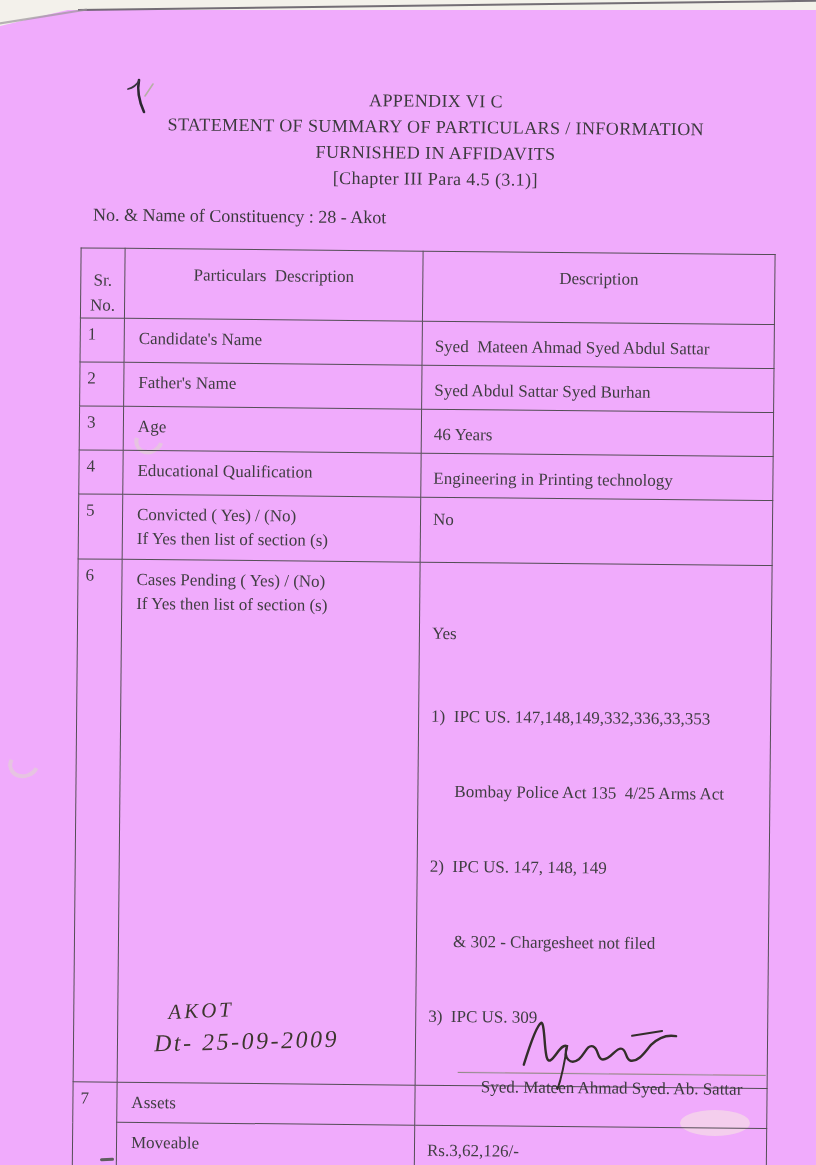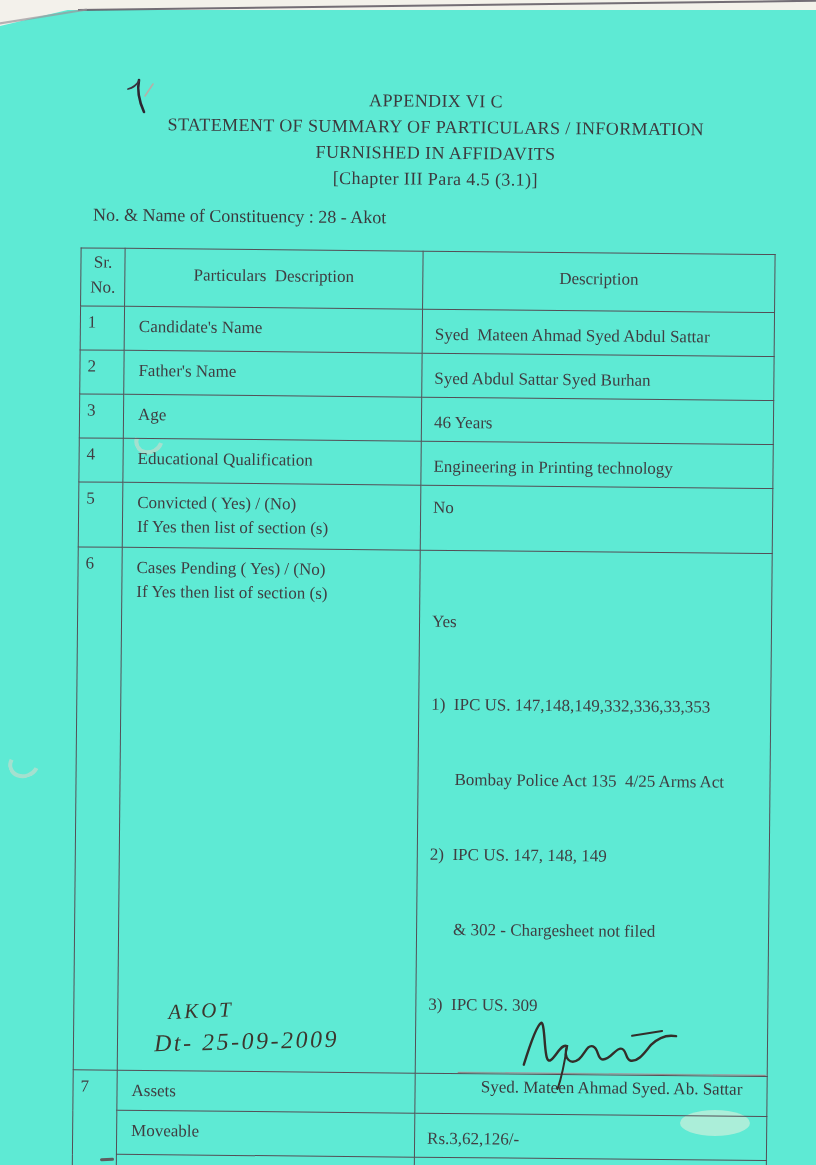--- a/index.html
+++ b/index.html
@@ -1,19 +1,19 @@
 <!DOCTYPE html>
 <html><head>
 <meta charset="utf-8">
 <style>
   * { margin:0; padding:0; box-sizing:border-box; }
   body { background:#e8e6e0; font-family:"Liberation Serif", serif; }
   .paper{
     position:relative; width:816px; height:1165px; margin:0 auto;
-    background:#5eead4; overflow:hidden; color:#3e3c40;
+    background:#f0abfc; overflow:hidden; color:#3e3c40;
   }
   
   .scan-top-shade{ position:absolute; left:0; top:0; width:816px; height:10px; background:#f3f1ea; }
   .scan-corner-shade{ position:absolute; left:0; top:0; width:0; height:0;
     border-top:26px solid #f3f1eb; border-right:110px solid transparent; }
   .scan-top-edge{ position:absolute; left:78px; top:9px; width:760px; height:2.4px;
     background:#5c5660; transform:rotate(-0.72deg); transform-origin:left center; opacity:.85; }
   .scan-fold-edge{ position:absolute; left:-4px; top:23px; width:92px; height:1.6px;
     background:#9b959b; transform:rotate(-9deg); transform-origin:left center; opacity:.7; }
   .punch-hole{ position:absolute; border-radius:50%;
@@ -31,21 +31,21 @@
   .titles{ position:absolute; left:87px; top:84px; width:700px; text-align:center;
     font-size:18px; line-height:26px; letter-spacing:.4px; color:#3c3a3e; }
   .constituency{ position:absolute; left:95px; top:204px; font-size:18px; color:#3c3a3e; }
   
   table.main{ position:absolute; left:83px; top:247px; width:694px;
     border-collapse:collapse; table-layout:fixed; }
   table.main td, table.main th{ border:1.6px solid #544e56; vertical-align:top;
     font-weight:normal; font-size:17px; color:#403e42; }
   col.c1{ width:44px; } col.c2{ width:298px; } col.c3{ width:352px; }
   th{ text-align:center; }
-  .th-sr{ padding-top:1px; line-height:25px; font-size:17px;text-align:center; }
+  .th-sr{ padding-top:19px; line-height:25px; font-size:17px;text-align:center; }
   .th-mid, .th-desc{ padding-top:16px; font-size:17.5px; white-space:pre; }
   td.sr{ padding:6px 0 0 7px; font-size:17px; }
   td.lbl{ padding:8px 6px 6px 14px; line-height:24px; font-size:17.5px; }
   td.val{ padding:12px 4px 6px 12px; line-height:25px; font-size:17.5px; white-space:pre-wrap; }
   .v-line{ white-space:pre-wrap; }
   .v-gap{ margin-bottom:8px; }
   .indent{ padding-left:24px; }
   
   .hand{ color:#3c362e; font-style:italic; }
   .hand-place{ position:absolute; left:178px; top:997px; font-size:21px; letter-spacing:3px;

